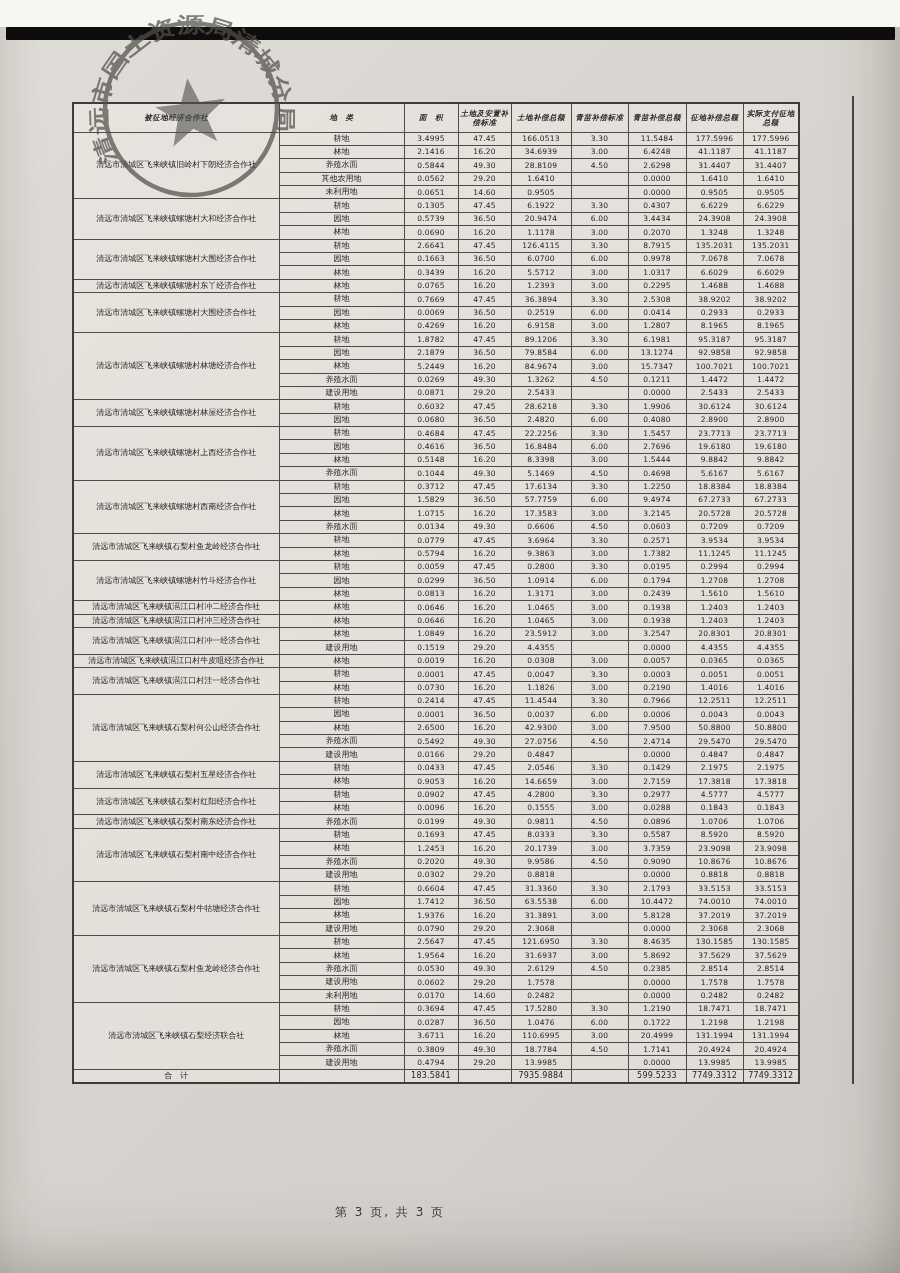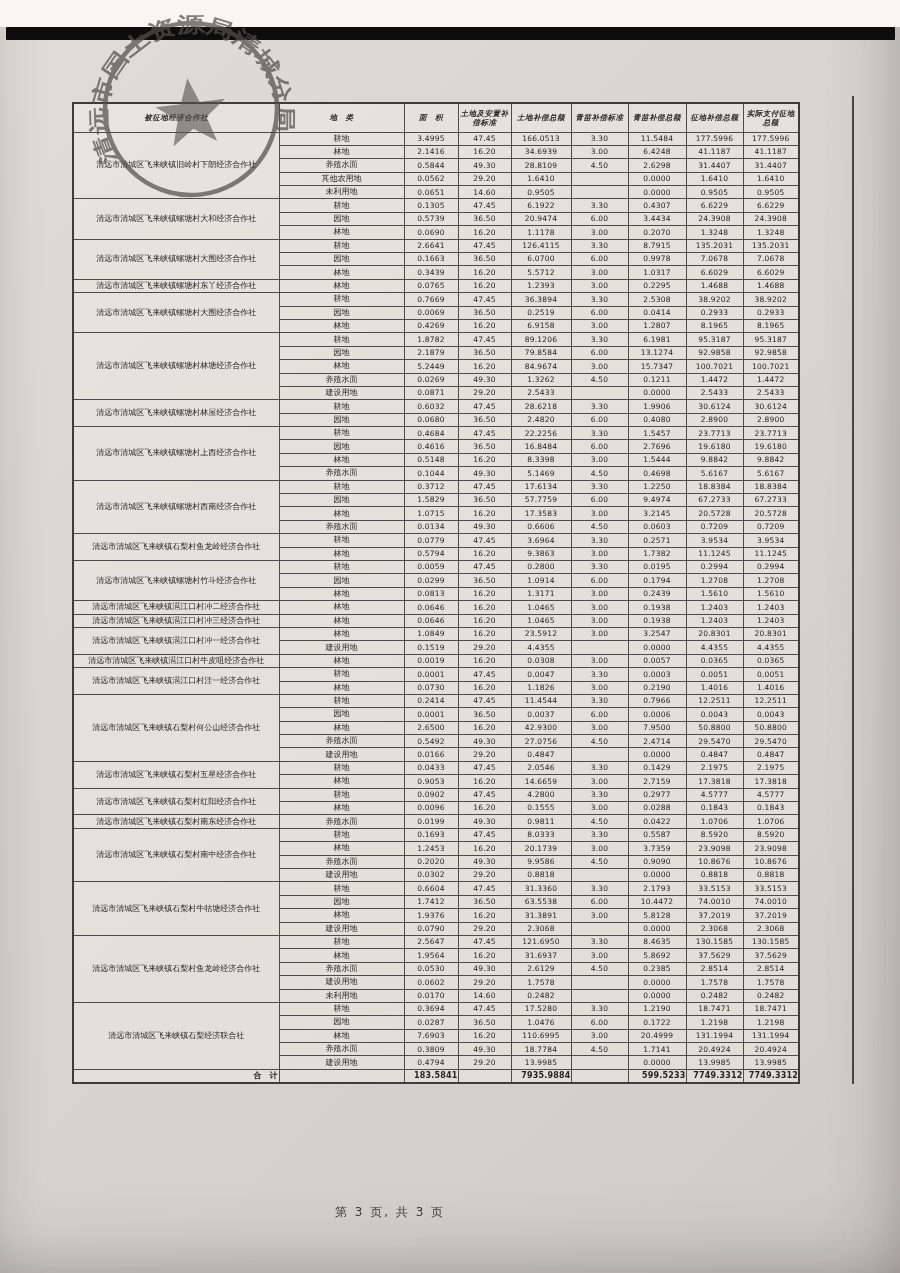--- a/index.html
+++ b/index.html
@@ -32,21 +32,21 @@
   thead tr{height:29px;font-style:italic;}
   thead th{
     font-size:7.5px;font-weight:bold;white-space:normal;line-height:1.2;
     padding:0 2px;color:#2a2a2a;letter-spacing:.5px;
   }
   tbody tr{height:13.4px;line-height:1;}
   td.num-cell{font-size:7.5px;letter-spacing:.2px;}
   td.type-cell{font-size:8px;}
   td.name-cell{font-size:8px;padding:0 1px;margin-top:36px;}
   tr.group-start td{border-top:1.6px solid #3a3a3a;}
-  tr.total-row td{font-size:8px;font-weight:bold;text-align:right;}
+  tr.total-row td{font-size:8px;font-weight:normal;}
 
   .stamp{
     position:absolute;left:82px;top:4px;width:218px;height:210px;
     opacity:.72;transform:rotate(-7deg);pointer-events:none;
   }
   .footer{
     position:absolute;top:1204px;left:0;width:780px;text-align:center;
     font-size:12px;letter-spacing:2px;color:#3a3a3a;
   }
 </style>
@@ -613,21 +613,21 @@
           <td class="num-cell">0.1843</td>
           <td class="num-cell">0.1843</td>
         </tr>
         <tr class="group-start">
           <td class="name-cell" rowspan="1">清远市清城区飞来峡镇石梨村南东经济合作社</td>
           <td class="type-cell">养殖水面</td>
           <td class="num-cell">0.0199</td>
           <td class="num-cell">49.30</td>
           <td class="num-cell">0.9811</td>
           <td class="num-cell">4.50</td>
-          <td class="num-cell">0.0422</td>
+          <td class="num-cell">0.0896</td>
           <td class="num-cell">1.0706</td>
           <td class="num-cell">1.0706</td>
         </tr>
         <tr class="group-start">
           <td class="name-cell" rowspan="4">清远市清城区飞来峡镇石梨村南中经济合作社</td>
           <td class="type-cell">耕地</td>
           <td class="num-cell">0.1693</td>
           <td class="num-cell">47.45</td>
           <td class="num-cell">8.0333</td>
           <td class="num-cell">3.30</td>
@@ -773,21 +773,21 @@
           <td class="num-cell">0.0287</td>
           <td class="num-cell">36.50</td>
           <td class="num-cell">1.0476</td>
           <td class="num-cell">6.00</td>
           <td class="num-cell">0.1722</td>
           <td class="num-cell">1.2198</td>
           <td class="num-cell">1.2198</td>
         </tr>
         <tr>
           <td class="type-cell">林地</td>
-          <td class="num-cell">7.6903</td>
+          <td class="num-cell">3.6711</td>
           <td class="num-cell">16.20</td>
           <td class="num-cell">110.6995</td>
           <td class="num-cell">3.00</td>
           <td class="num-cell">20.4999</td>
           <td class="num-cell">131.1994</td>
           <td class="num-cell">131.1994</td>
         </tr>
         <tr>
           <td class="type-cell">养殖水面</td>
           <td class="num-cell">0.3809</td>

